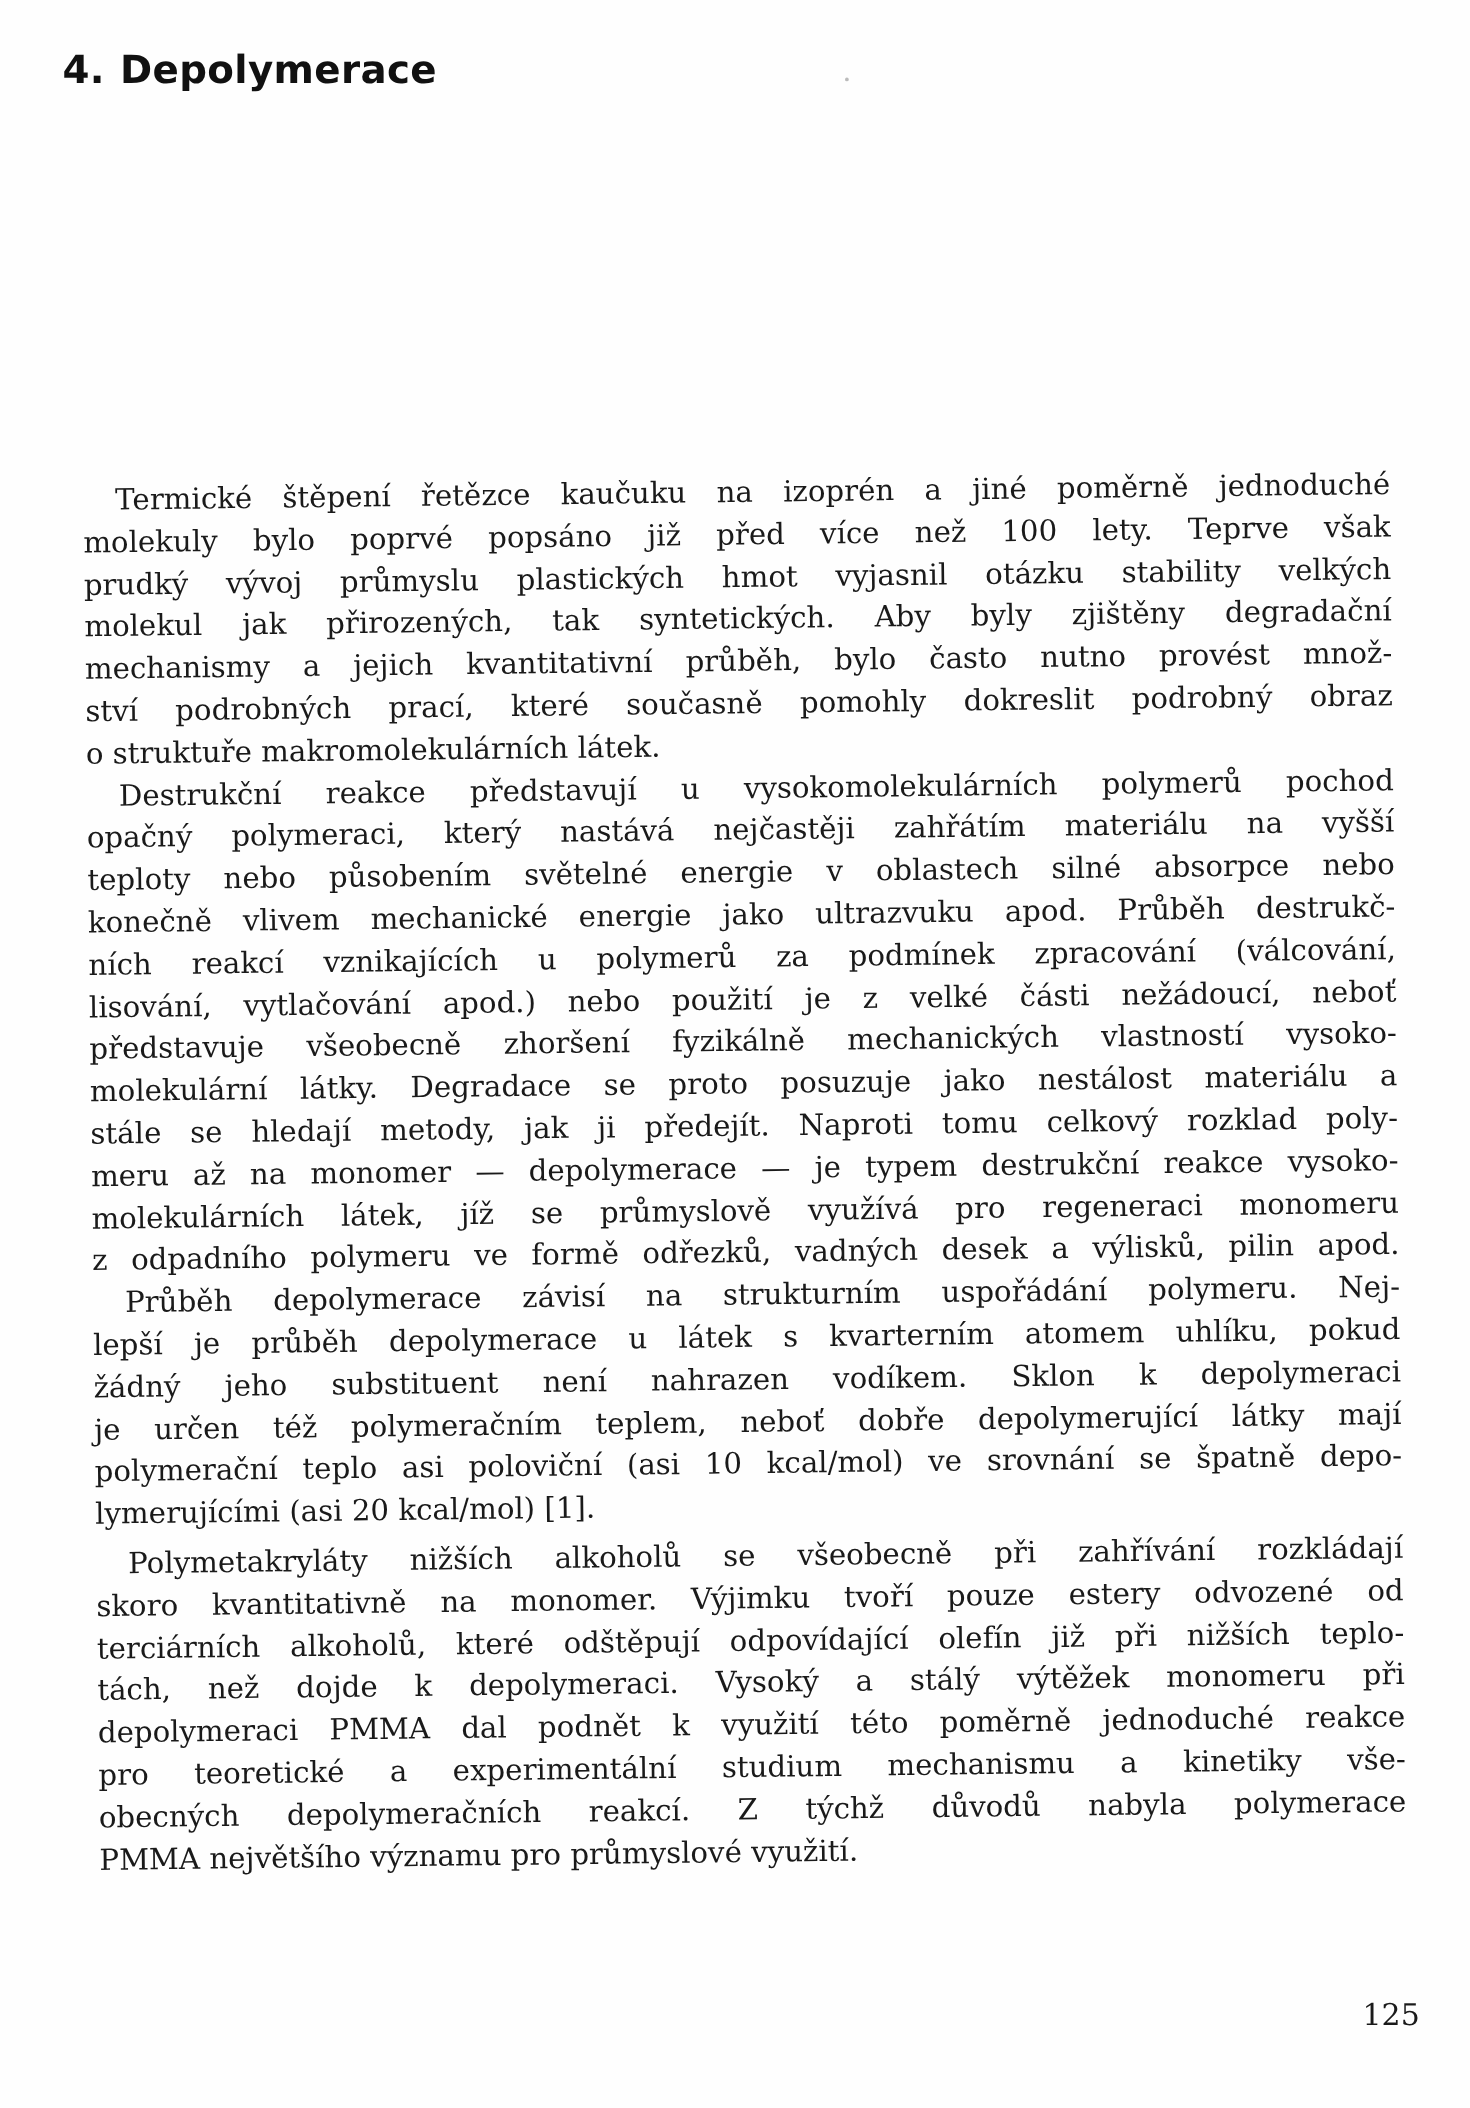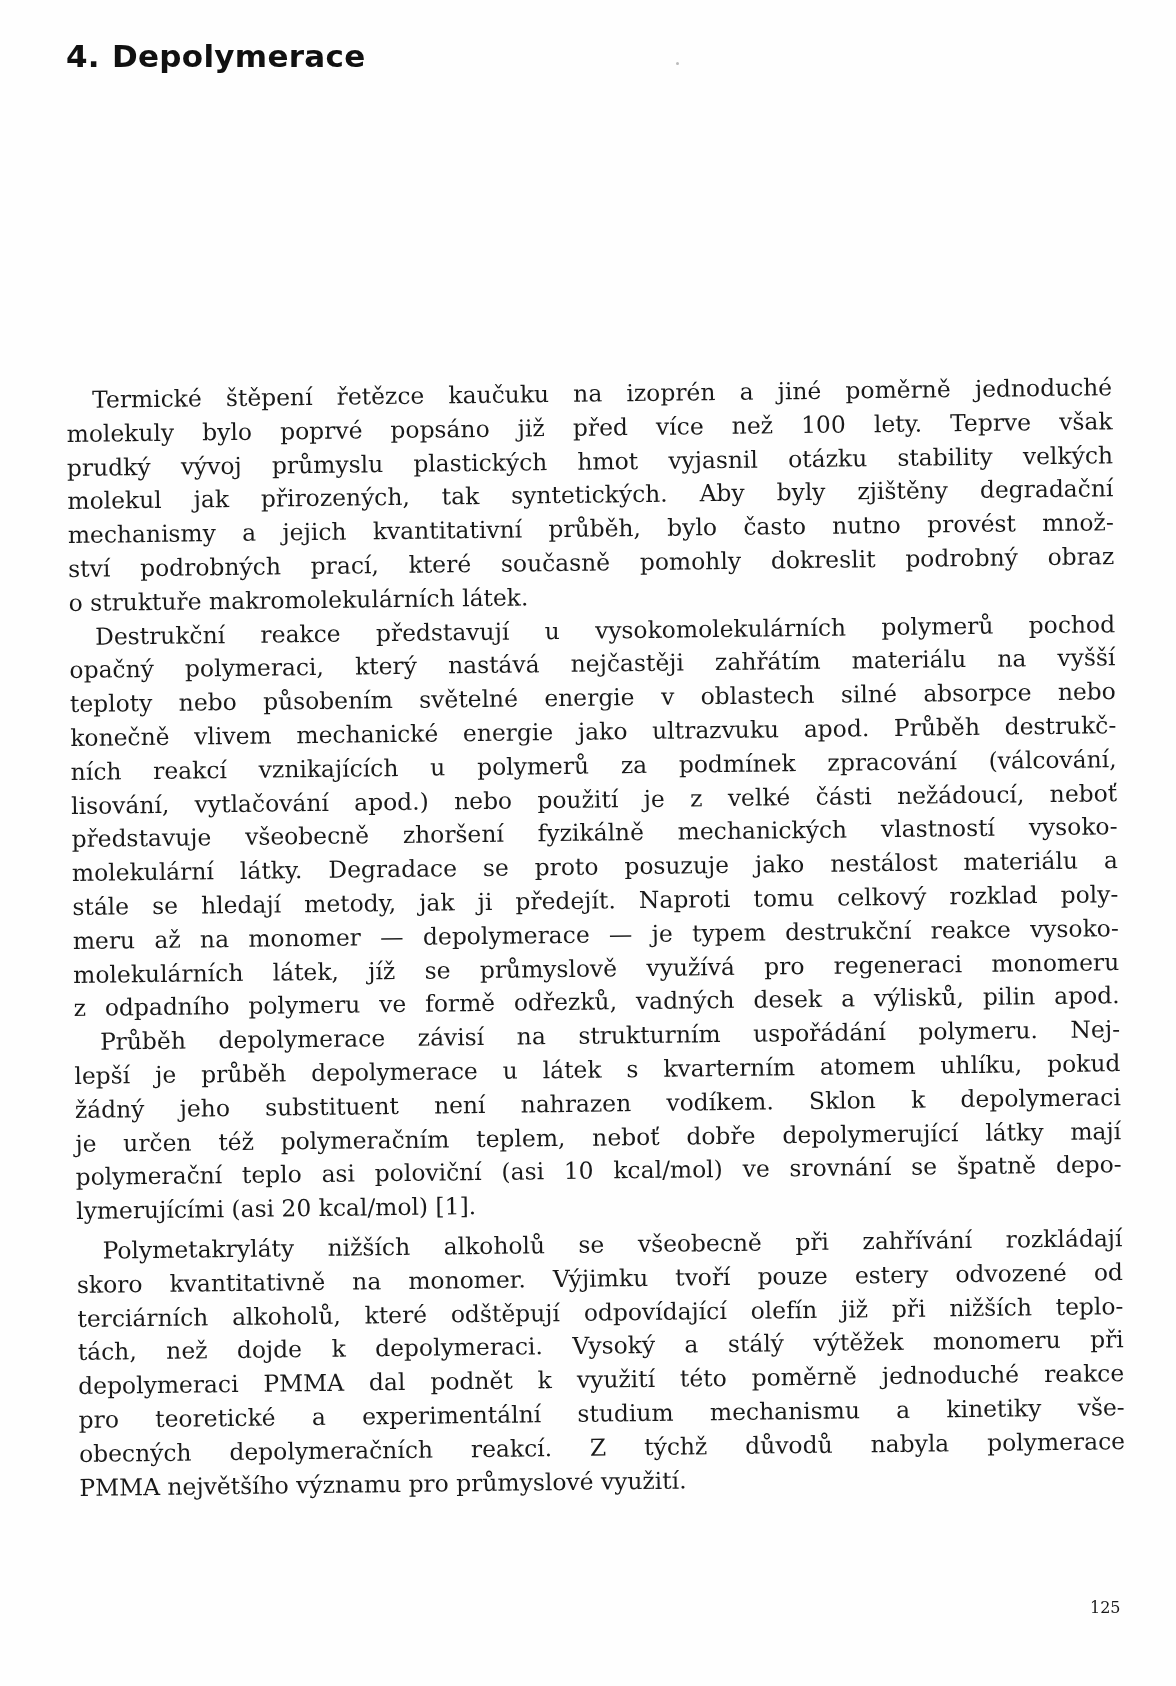--- a/index.html
+++ b/index.html
@@ -16,21 +16,21 @@
     }
     .page {
       position: absolute;
       left: 0; top: 0;
       width: 1176px;
       height: 1686px;
       background: #fefefe;
     }
     .heading {
       position: absolute;
-      left: 66px;
+      left: 50px;
       top: 38px;
       font-family: "DejaVu Sans", sans-serif;
       font-weight: bold;
       font-size: 31px;
       letter-spacing: 0.3px;
       color: #111;
       margin: 0;
     }
     .heading .num { margin-right: 12px; }
     .body-text {
@@ -55,21 +55,21 @@
     .line.last {
       text-align-last: left;
     }
     .para-gap { height: 6px; }
     .indent { padding-left: 26px; }
     .page-number {
       position: absolute;
       left: 1090px;
       top: 1598px;
       font-family: "DejaVu Serif", serif;
-      font-size: 16px;
+      font-size: 24px;
       color: #1a1a1a;
     }
     .speck {
       position: absolute;
       width: 3px; height: 3px;
       border-radius: 50%;
       background: #bbb;
     }
   </style>
 </head>

